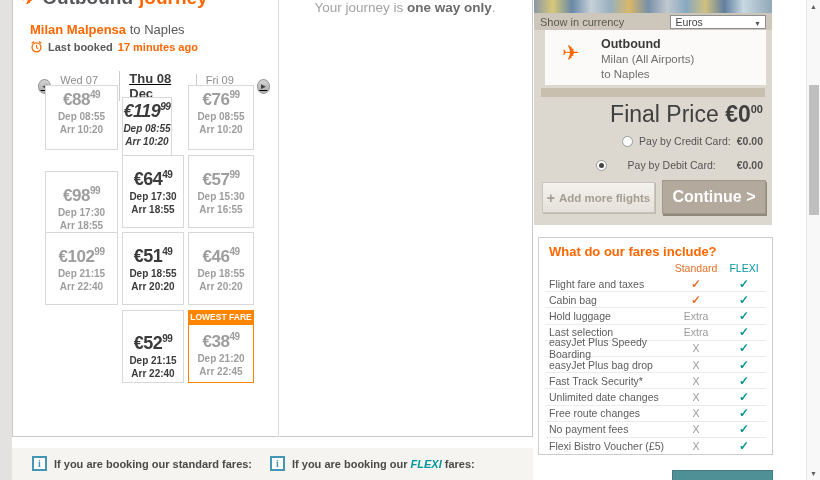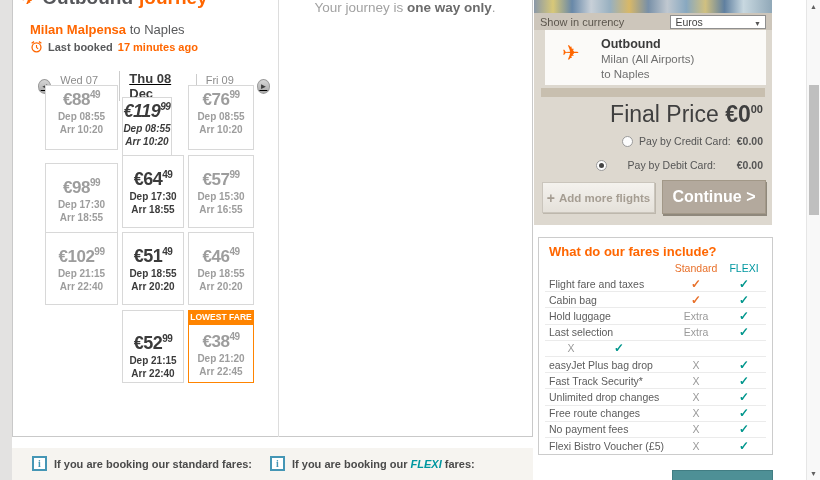--- a/index.html
+++ b/index.html
@@ -38,21 +38,21 @@
   .date-tab.selected { font-size:13px; color:#3b3b3b; font-weight:bold; }
 
   .fare-cell { position:absolute; background:#fff; border:1px solid #d8d8d8;
     text-align:center; padding-top:3px; cursor:pointer; }
   .fare-cell .price { font-size:17px; font-weight:bold; color:#9d9d9d; letter-spacing:-0.5px; }
   .fare-cell .cents { font-size:10px; vertical-align:super; }
   .fare-cell .dep, .fare-cell .arr { font-size:10px; font-weight:bold; color:#9d9d9d; line-height:13px; }
   .fare-cell.sel .price, .fare-cell.sel .dep, .fare-cell.sel .arr { color:#3b3b3b; }
   .fare-cell.sel .price { font-size:18px; }
   .r1c1{left:45px;top:85px;width:73px;height:65px;} .r1c2{left:122px;top:97px;width:50px;height:65px;font-style:italic;} .r1c3{left:188px;top:85px;width:66px;height:65px;}
-  .r2c1{left:45px;top:163px;width:73px;height:73px;padding-top:13px;} .r2c2{left:122px;top:155px;width:62px;height:73px;padding-top:13px;} .r2c3{left:188px;top:155px;width:66px;height:73px;padding-top:13px;}
+  .r2c1{left:45px;top:171px;width:73px;height:73px;padding-top:13px;} .r2c2{left:122px;top:155px;width:62px;height:73px;padding-top:13px;} .r2c3{left:188px;top:155px;width:66px;height:73px;padding-top:13px;}
   .r3c1{left:45px;top:232px;width:73px;height:73px;padding-top:13px;} .r3c2{left:122px;top:232px;width:62px;height:73px;padding-top:13px;} .r3c3{left:188px;top:232px;width:66px;height:73px;padding-top:13px;}
   .r4c2{left:122px;top:310px;width:62px;height:73px;padding-top:22px;}
   .lowest-banner { position:absolute; left:188px; top:310px; width:66px; height:14px;
     background:#ff8400; color:#fff; font-size:8.5px; font-weight:bold; text-align:center;
     line-height:14px; }
   .r4c3 { left:188px; top:324px; width:66px; height:59px; border:1px solid #ff8400; padding-top:6px; }
 
   .journey-note { position:absolute; left:278px; top:0; width:254px; text-align:center;
     font-size:13.5px; color:#a2a2a2; }
   .journey-note b { color:#6b6b6b; }
@@ -301,35 +301,36 @@
           <span class="lbl">Hold luggage</span>
           <span class="std">Extra</span>
           <span class="flx">✓</span>
         </div>
       <div class="frow">
           <span class="lbl">Last selection</span>
           <span class="std">Extra</span>
           <span class="flx">✓</span>
         </div>
       <div class="frow">
+          <span class="lbl">easyJet Plus Speedy Boarding</span>
           <span class="std">X</span>
           <span class="flx">✓</span>
         </div>
       <div class="frow">
           <span class="lbl">easyJet Plus bag drop</span>
           <span class="std">X</span>
           <span class="flx">✓</span>
         </div>
       <div class="frow">
           <span class="lbl">Fast Track Security*</span>
           <span class="std">X</span>
           <span class="flx">✓</span>
         </div>
       <div class="frow">
-          <span class="lbl">Unlimited drop changes</span>
+          <span class="lbl">Unlimited date changes</span>
           <span class="std">X</span>
           <span class="flx">✓</span>
         </div>
       <div class="frow">
           <span class="lbl">Free route changes</span>
           <span class="std">X</span>
           <span class="flx">✓</span>
         </div>
       <div class="frow">
           <span class="lbl">No payment fees</span>

